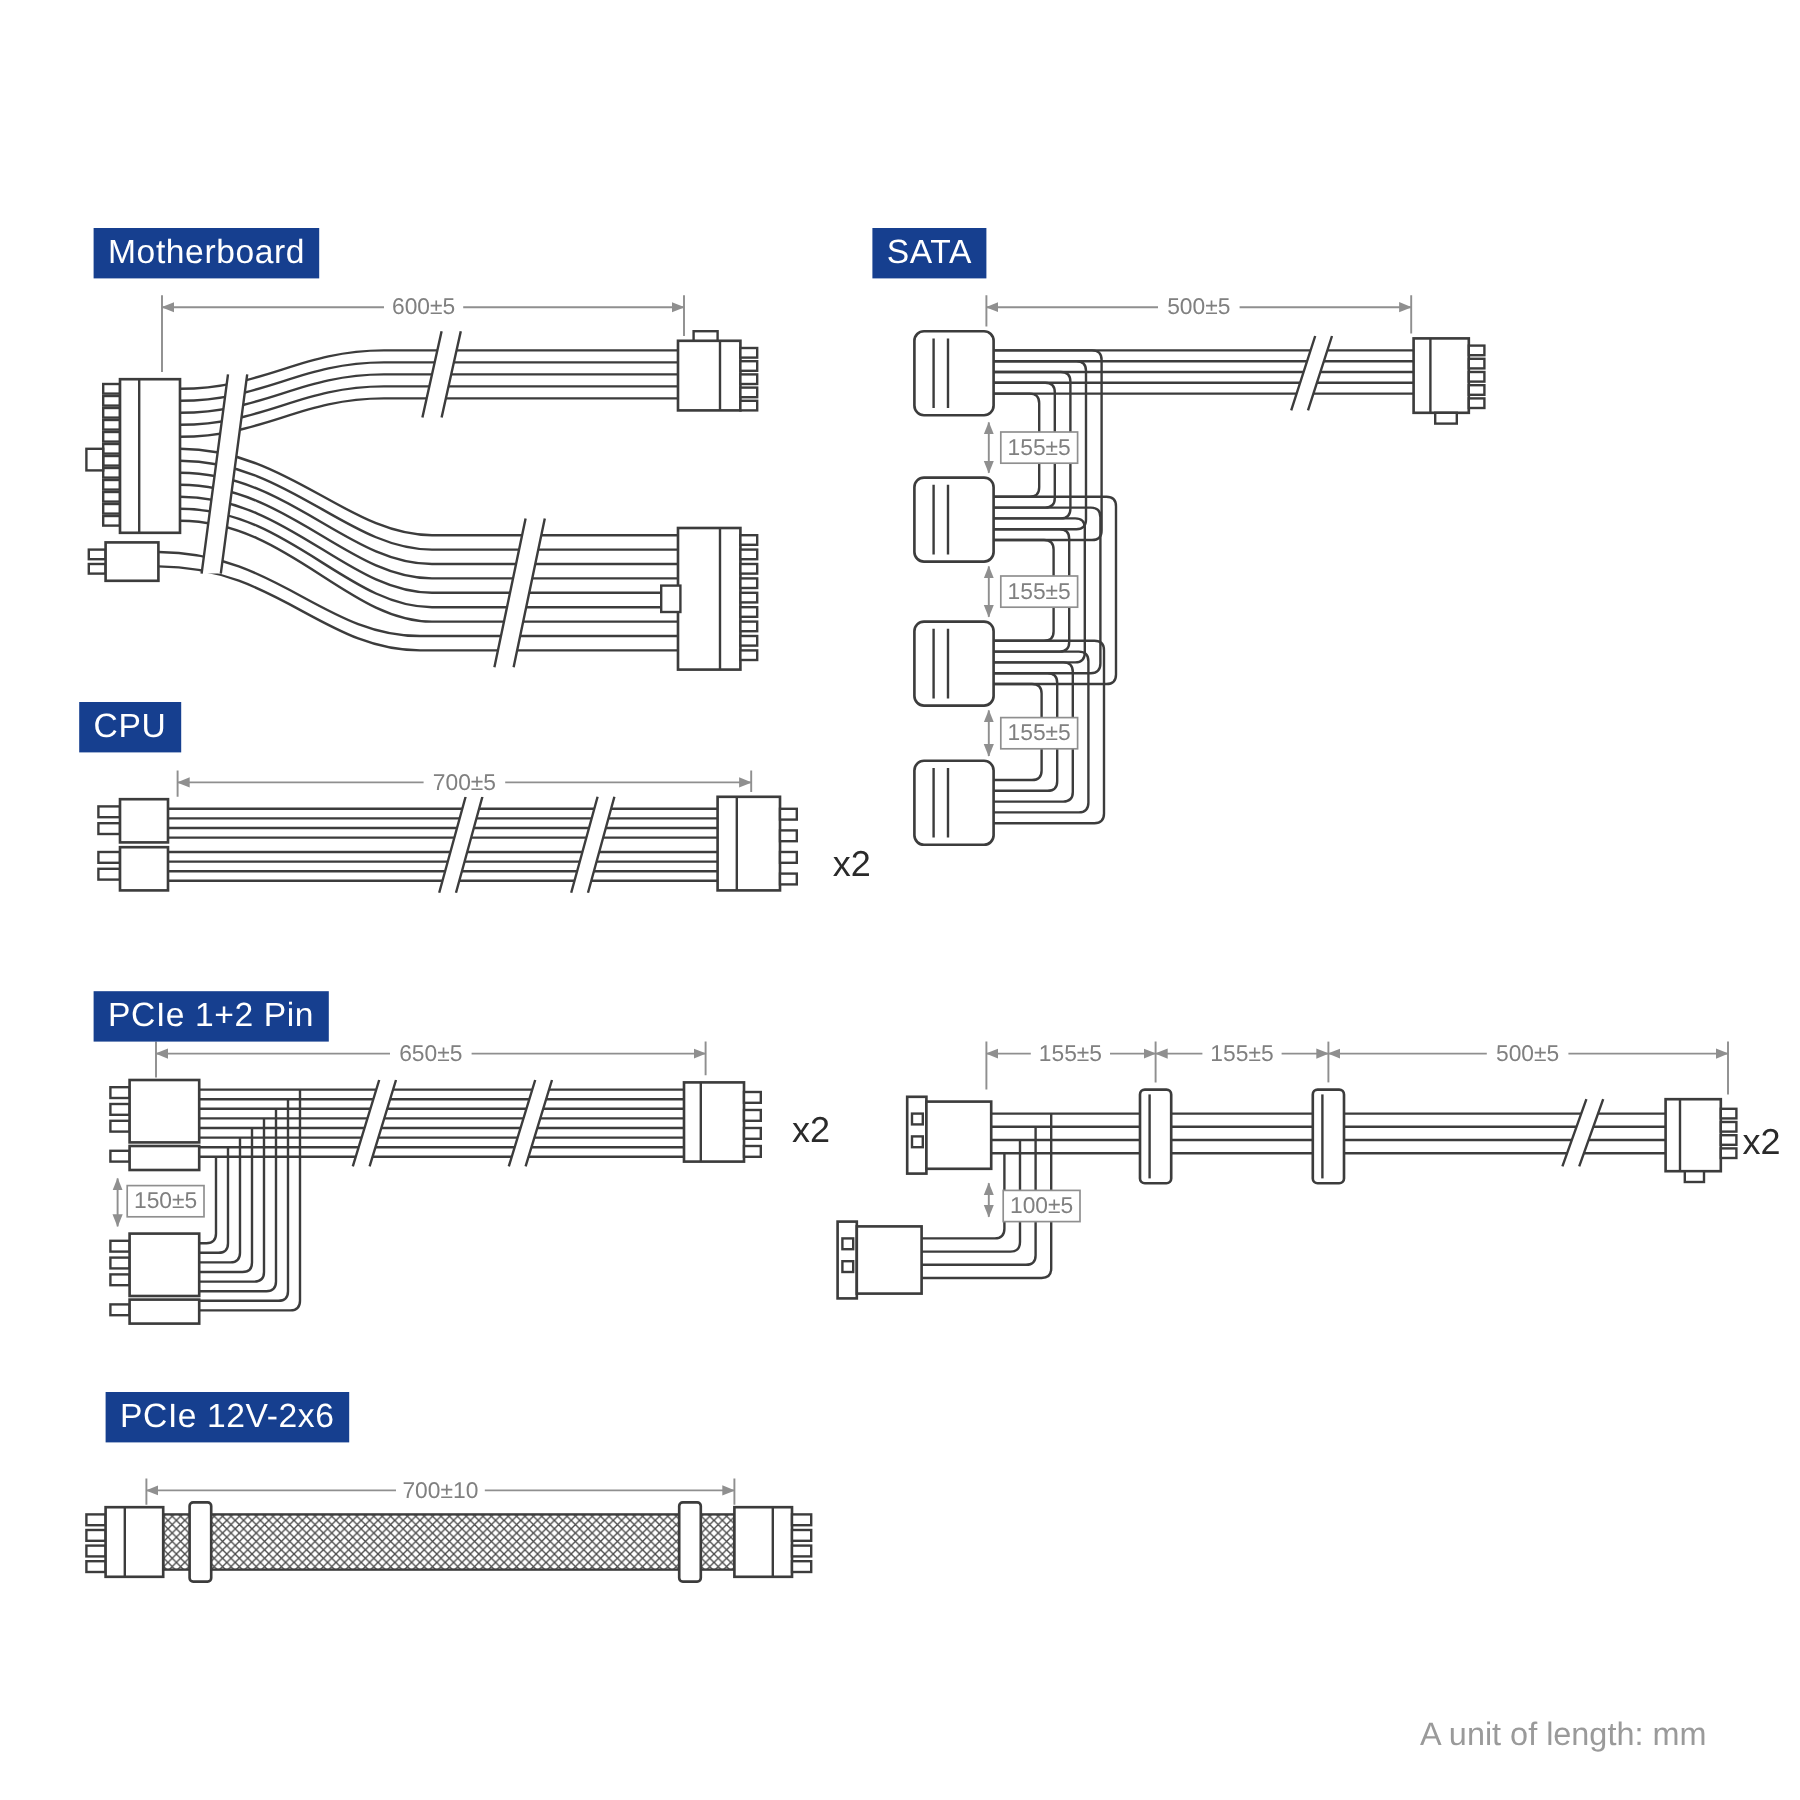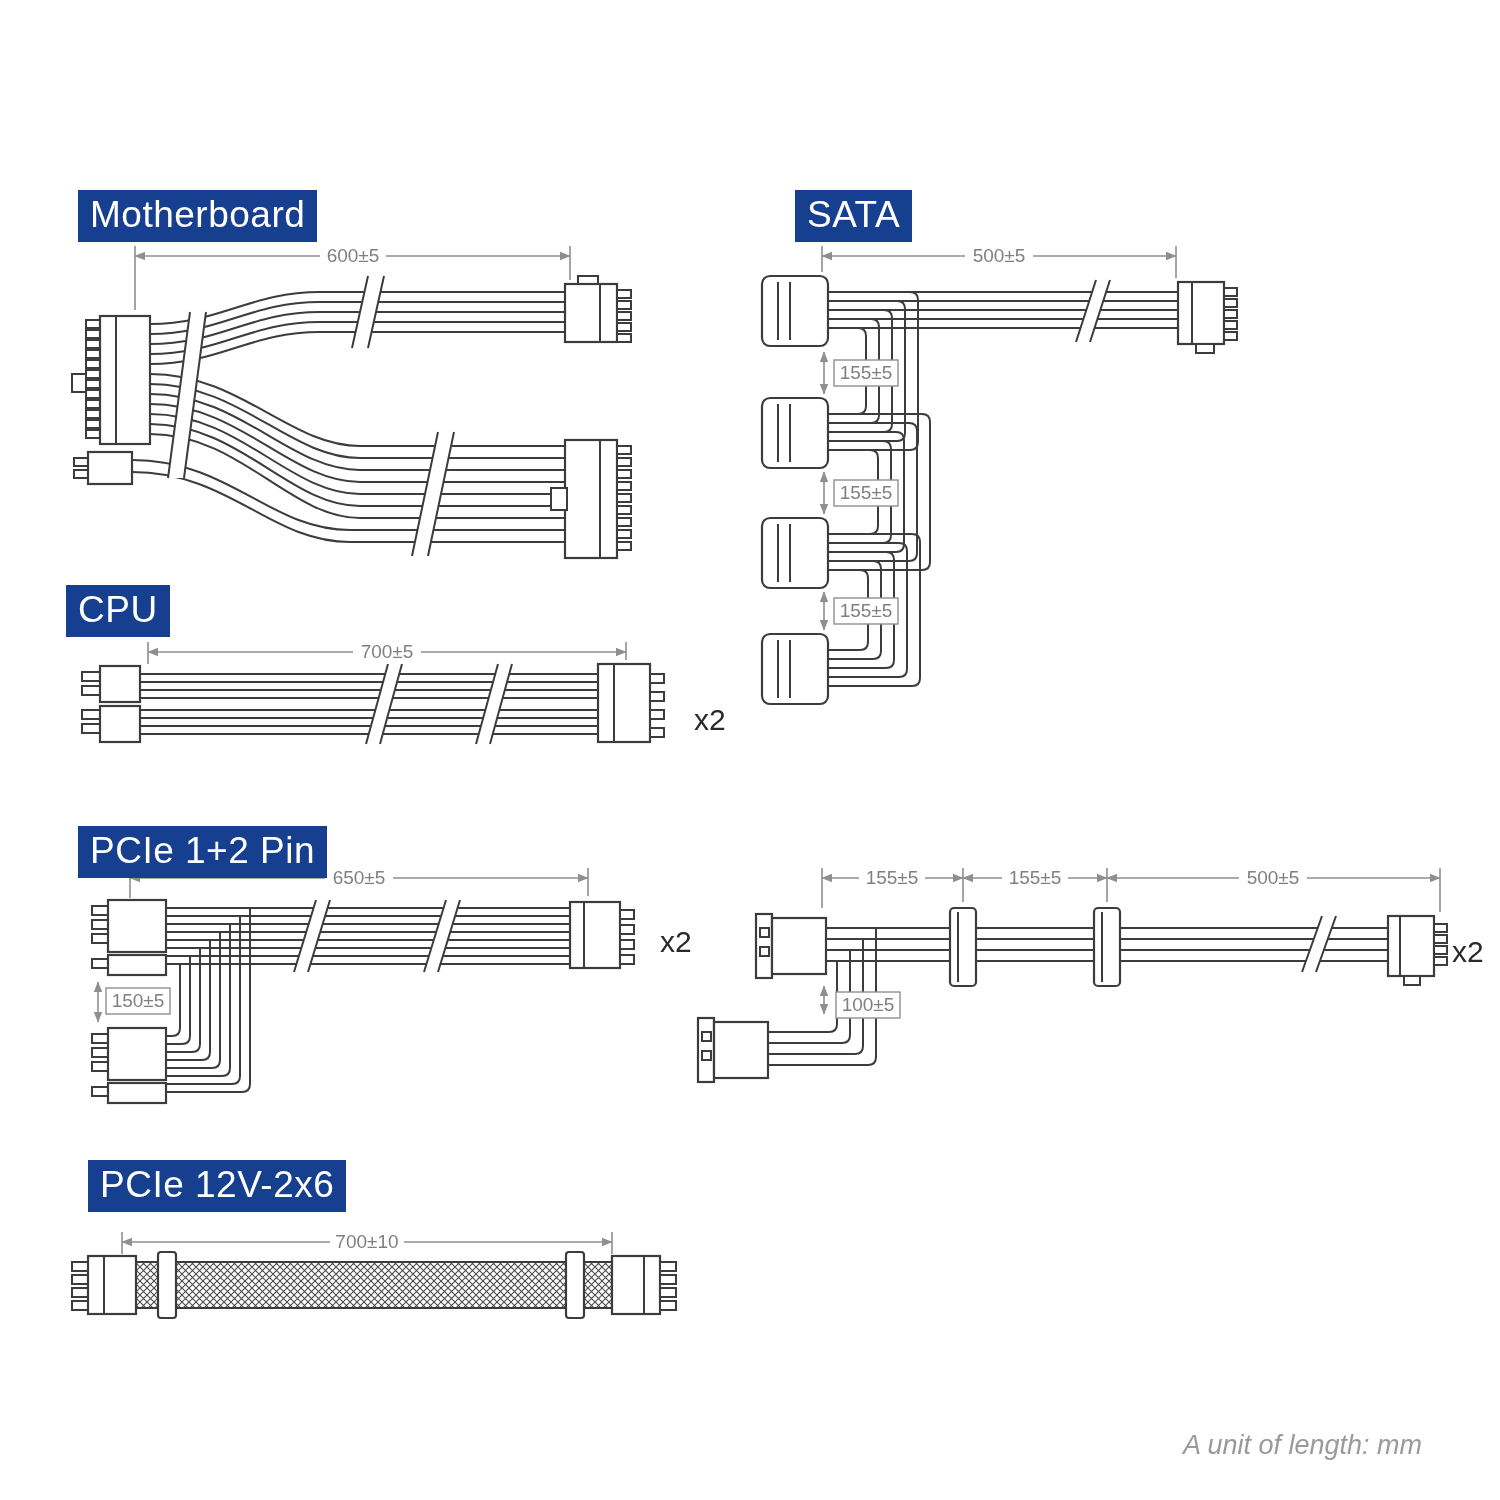--- a/index.html
+++ b/index.html
@@ -3,26 +3,26 @@
 <meta charset="utf-8">
 <style>
   html,body{margin:0;padding:0;background:#fff;}
   .canvas{
     position:relative;width:1500px;height:1500px;background:#fff;overflow:hidden;
     font-family:"Liberation Sans",sans-serif;
   }
   .sec-label{
     position:absolute;display:inline-block;
     background:var(--label-bg,#163f8f);color:var(--label-text,#fff);
-    font-size:37px;line-height:1.2;padding:3px 12px 5px 12px;
+    font-size:28px;line-height:1.2;padding:3px 12px 5px 12px;
     letter-spacing:0.5px;white-space:nowrap;
   }
   .footer-note{
     position:absolute;right:78px;top:1430px;
-    font-size:27px;color:#9a9a9a;white-space:nowrap;font-style:italic;
+    font-size:27px;color:#9a9a9a;white-space:nowrap;
   }
   svg.diagram{position:absolute;left:0;top:0;}
   svg .ln{stroke:var(--line,#3c3c3c);stroke-width:2;fill:none;}
   svg .body{stroke:var(--line,#3c3c3c);stroke-width:2.2;fill:#fff;}
   svg .tooth{stroke:var(--line,#3c3c3c);stroke-width:2;fill:#fff;}
   svg .wht{fill:#fff;stroke:none;}
   svg .brk{stroke:var(--line,#3c3c3c);stroke-width:2;fill:none;}
   svg .dim{stroke:var(--dim,#8f8f8f);stroke-width:1.6;fill:none;}
   svg .dimbox{fill:#fff;stroke:var(--dim,#8f8f8f);stroke-width:1.4;}
   svg .dimfill{fill:#fff;stroke:none;}
@@ -386,19 +386,19 @@
       <g>
         <path class="dim" d="M122,1232 V1254 M612,1232 V1254"></path>
         <path class="dim" d="M122,1242 H612" marker-start="url(#da)" marker-end="url(#da)"></path>
         <rect class="dimfill" x="330" y="1230" width="74" height="24"></rect>
         <text class="dimtxt" x="367" y="1248">700±10</text>
       </g>
     </g>
   </svg>
 
   <div class="sec-label" style="left:78px;top:190px">Motherboard</div>
-  <div class="sec-label" style="left:795px;top:190px">SATA</div>
+  <div class="sec-label" style="left:727px;top:190px">SATA</div>
   <div class="sec-label" style="left:66px;top:585px">CPU</div>
   <div class="sec-label" style="left:78px;top:826px">PCIe 1+2 Pin</div>
   <div class="sec-label" style="left:88px;top:1160px">PCIe 12V-2x6</div>
 
   <div class="footer-note">A unit of length: mm</div>
 </div>
 
 </body></html>

